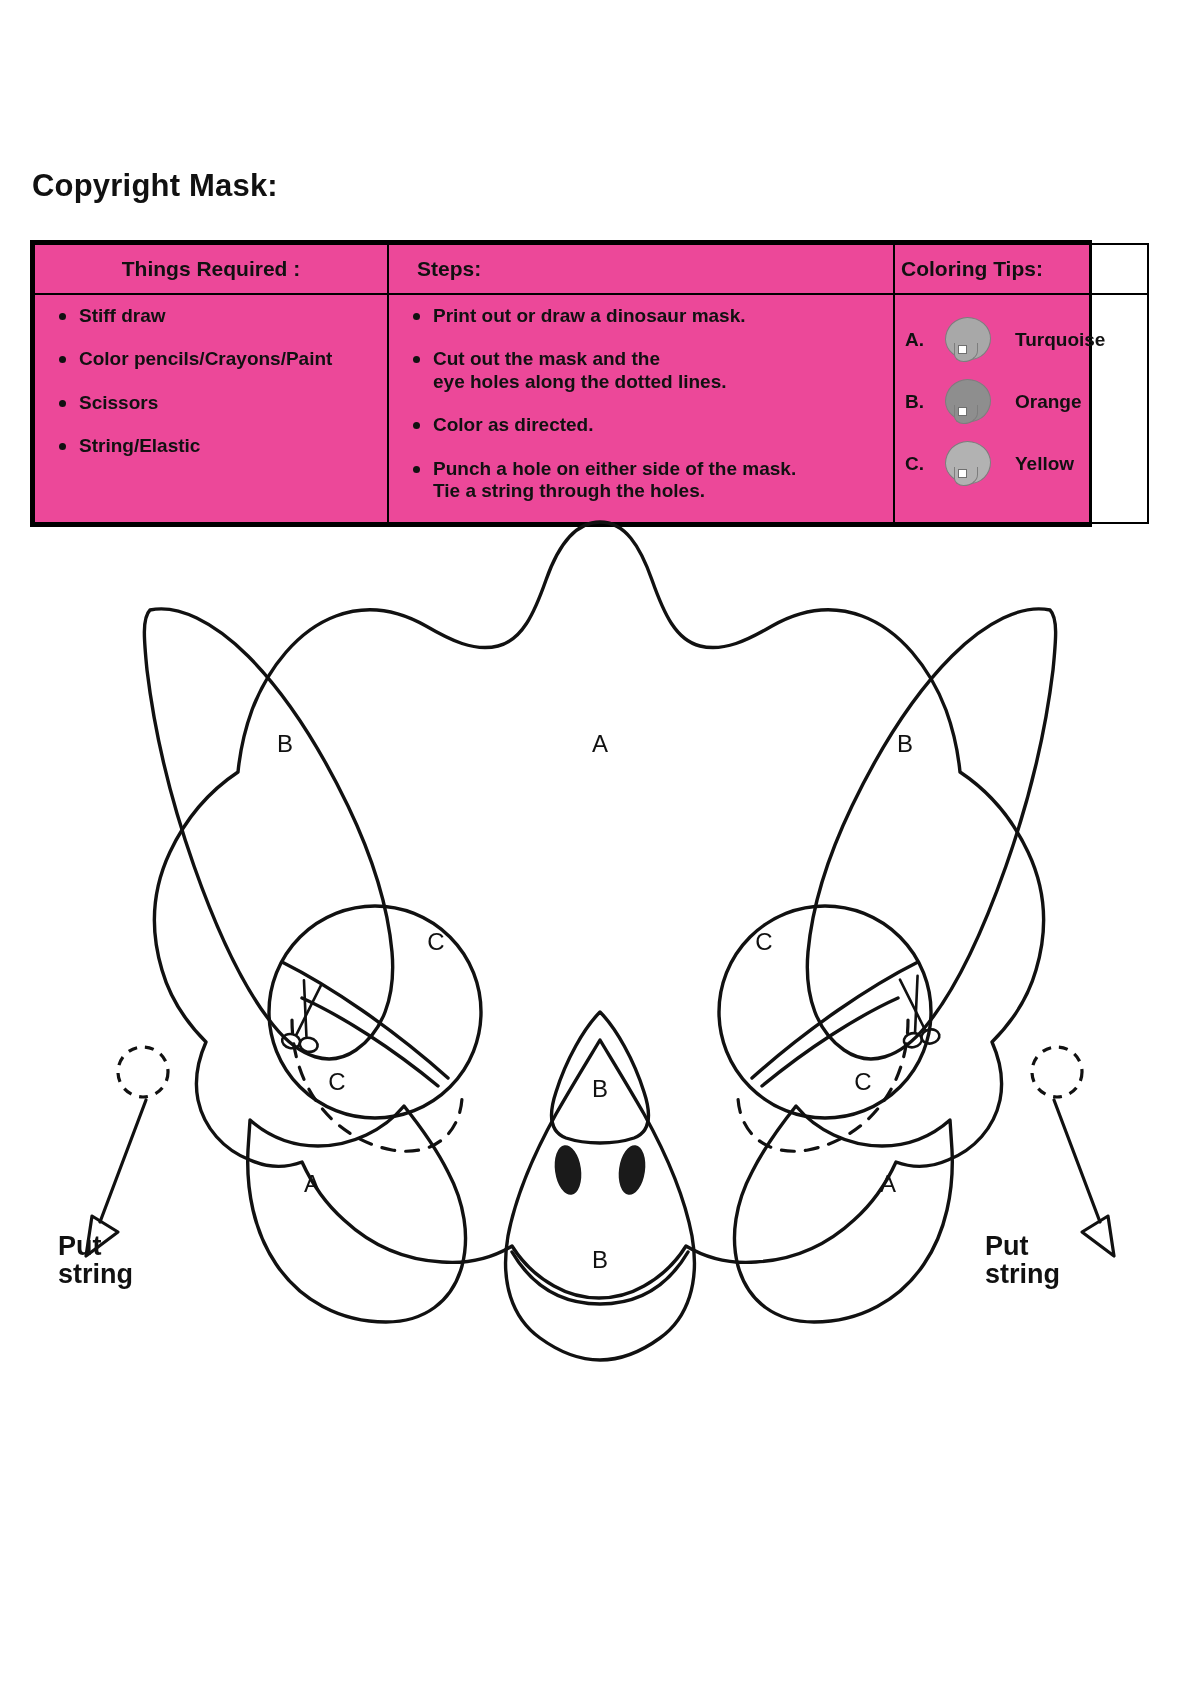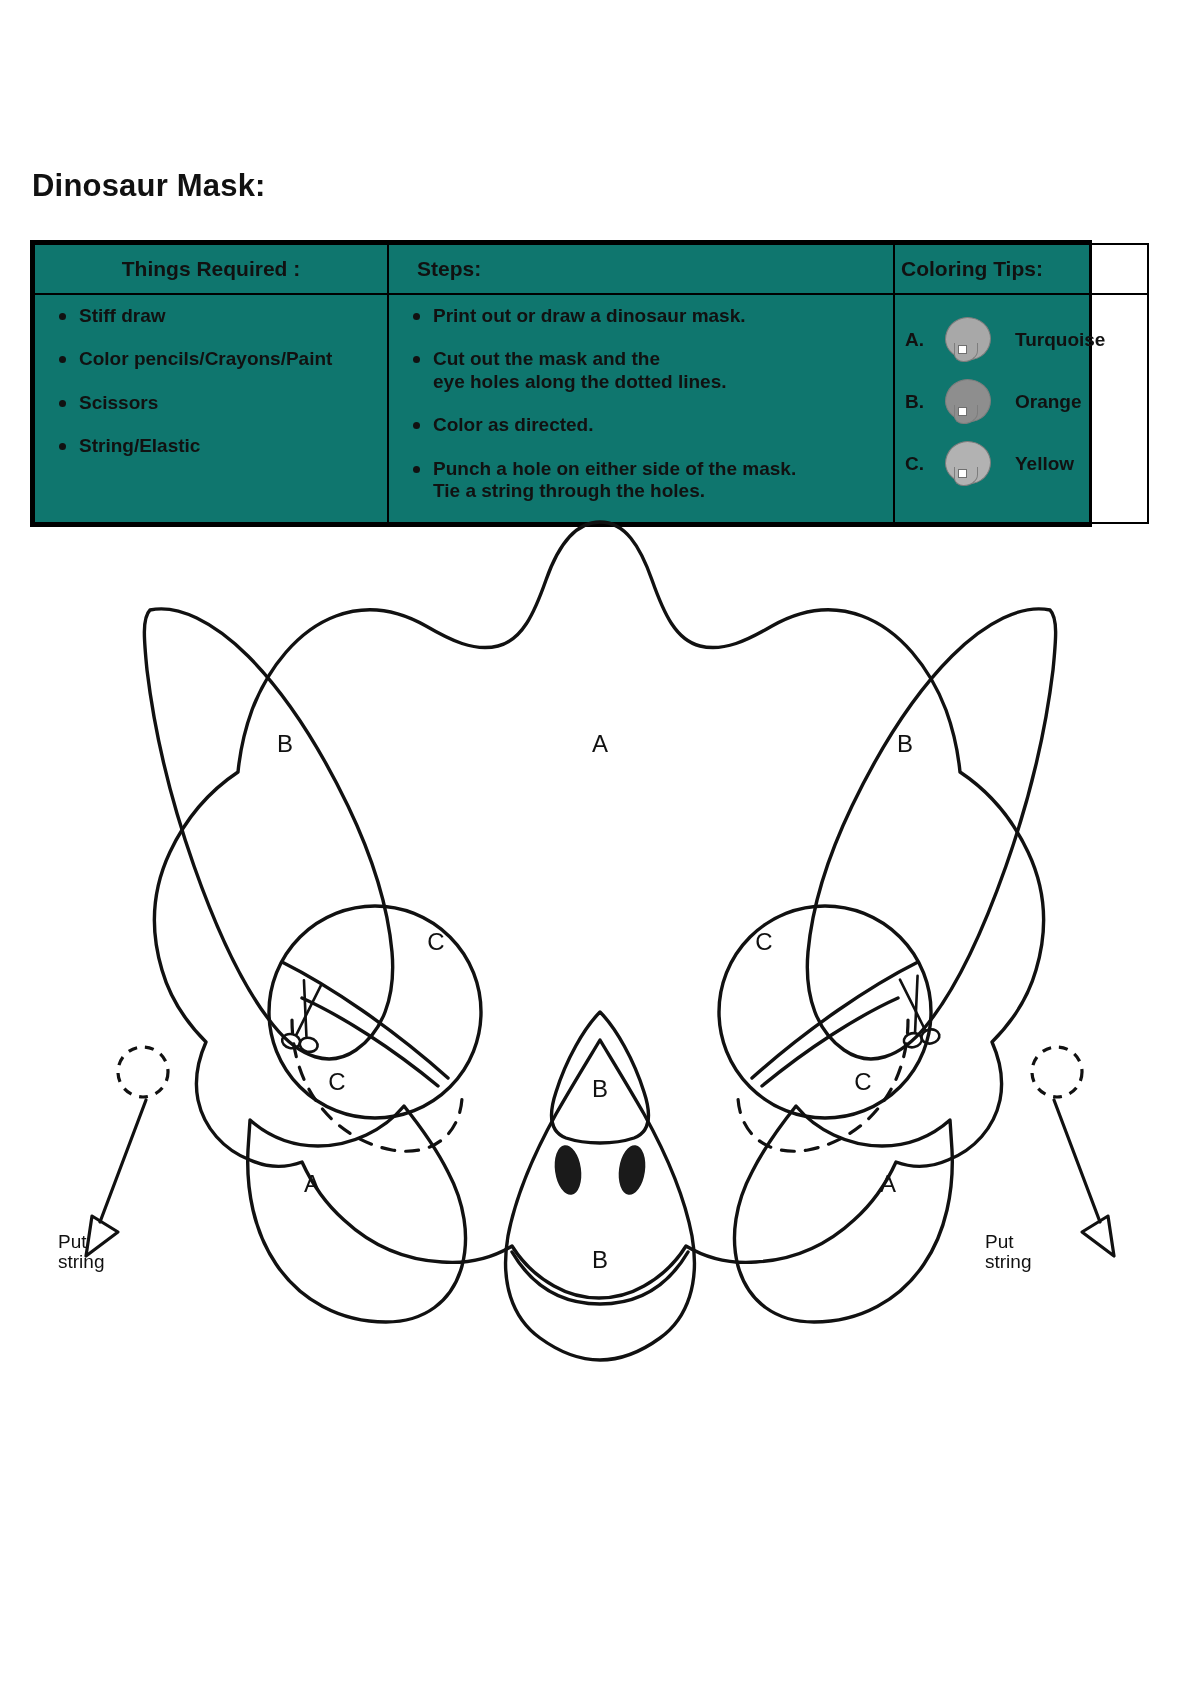--- a/index.html
+++ b/index.html
@@ -12,21 +12,21 @@
 
   
   .title{
     position:absolute;left:32px;top:168px;
     font-size:31px;font-weight:bold;letter-spacing:.2px;color:#111;
   }
 
   
   .tbl{
     position:absolute;left:30px;top:240px;width:1056px;
-    border:3px solid #000;border-collapse:collapse;background:#0f766e;
+    border:3px solid #000;border-collapse:collapse;background:#ec4899;
   }
   .tbl table{border-collapse:collapse;width:100%;table-layout:fixed;}
   .tbl td{border:2px solid #000;vertical-align:top;}
   .col1{width:340px;}
   .col2{width:470px;}
   .col3{width:240px;}
   .hdr{
     text-align:left;font-size:21px;font-weight:bold;padding:12px 6px 12px 6px;
     white-space:nowrap;
   }
@@ -68,37 +68,37 @@
     background:#fff;border:1px solid #6f6f6f;
   }
   .tipname{font-size:19px;font-weight:bold;padding-left:16px;}
 
   
   .maskwrap{position:absolute;left:0;top:500px;width:1200px;height:880px;}
   .maskwrap svg{display:block;}
 
   
   .putstring{
-    position:absolute;font-size:19px;font-weight:normal;line-height:1.04;color:#111;
+    position:absolute;font-size:27px;font-weight:bold;line-height:1.04;color:#111;
   }
   .ps-left{left:58px;top:1232px;}
   .ps-right{left:985px;top:1232px;}
 
   
   .footer{
     position:absolute;left:0;top:1428px;width:1200px;text-align:center;
     font-size:16.5px;font-weight:bold;color:#111;
   }
 </style>
 </head>
 <body>
 
 <div class="page">
 
-  <div class="title">Dinosaur Mask:</div>
+  <div class="title">Copyright Mask:</div>
 
   <div class="tbl">
     <table>
       <tbody>
           <tr>
         <td class="col1 hdr hdr-left">Things Required :</td>
         <td class="col2 hdr hdr-steps">Steps:</td>
         <td class="col3 hdr">Coloring Tips:</td>
       </tr>
       <tr>

